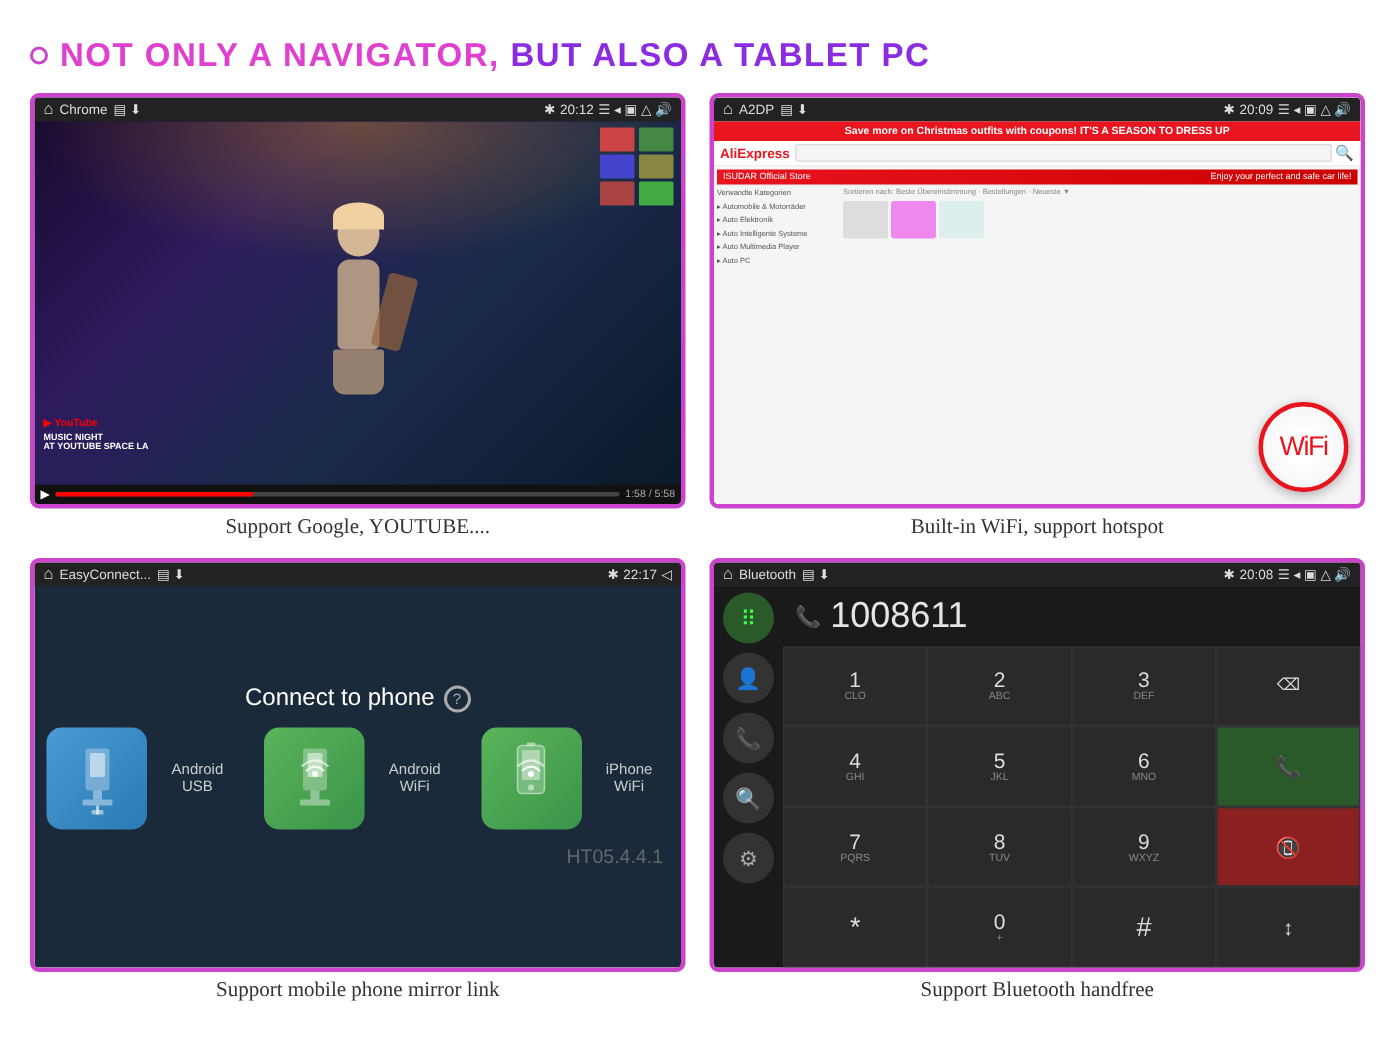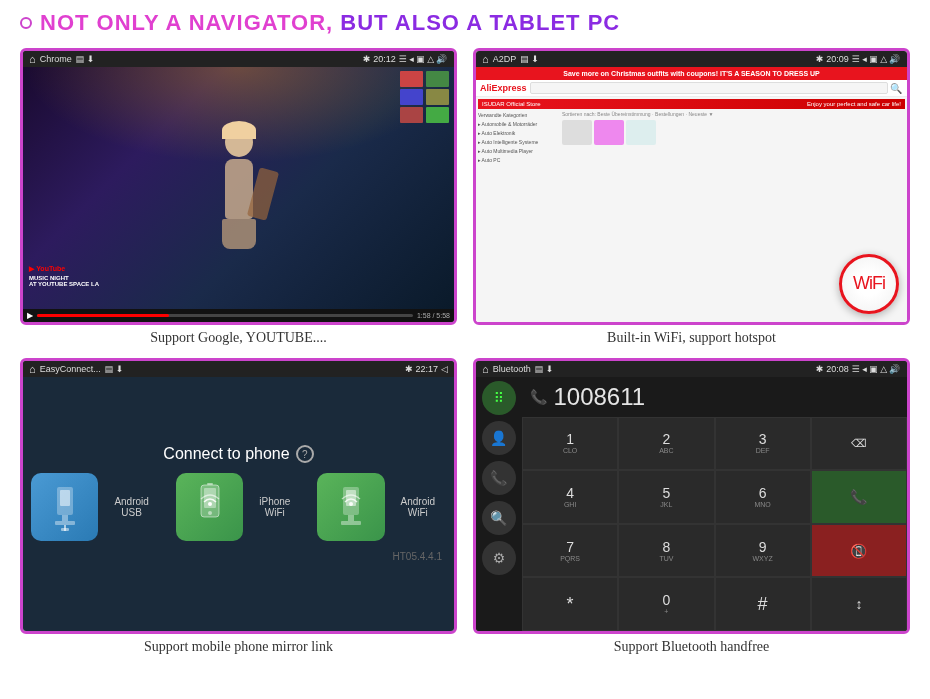--- a/index.html
+++ b/index.html
@@ -5,21 +5,21 @@
     * { box-sizing: border-box; margin: 0; padding: 0; }
     body {
       width: 930px;
       height: 699px;
       background: #fff;
       font-family: Arial, sans-serif;
       overflow: hidden;
     }
 
     .page-header {
-      padding: 10px 20px 6px 20px;
+      padding: 24px 20px 6px 20px;
       display: flex;
       align-items: center;
       gap: 8px;
     }
 
     .circle-icon {
       width: 12px;
       height: 12px;
       border-radius: 50%;
       border: 2px solid #cc44cc;
@@ -274,21 +274,21 @@
       align-items: center;
       justify-content: center;
       position: relative;
       overflow: hidden;
     }
     .ec-icon-box.android-usb { background: linear-gradient(135deg, #4a9ad4, #2a7ab4); }
     .ec-icon-box.android-wifi { background: linear-gradient(135deg, #5ab45a, #3a944a); }
     .ec-icon-box.iphone-wifi { background: linear-gradient(135deg, #5ab45a, #3a944a); }
     .ec-icon-label { font-size: 10px; color: #ccc; text-align: center; }
     .ec-version {
-      font-size: 10px;
+      font-size: 13px;
       color: #666;
       align-self: flex-end;
       padding-right: 4px;
     }
 
     
     .bluetooth-screen {
       background: #222;
       height: 100%;
       display: flex;
@@ -511,50 +511,50 @@
                   <rect x="10" y="39" width="20" height="4" rx="1" fill="rgba(255,255,255,0.4)"></rect>
 
                   <line x1="20" y1="43" x2="20" y2="49" stroke="rgba(255,255,255,0.6)" stroke-width="2"></line>
                   <rect x="16" y="46" width="8" height="3" rx="1" fill="rgba(255,255,255,0.5)"></rect>
                 </svg>
               </div>
               <span class="ec-icon-label">Android USB</span>
             </div>
 
             <div class="ec-icon-item">
+              <div class="ec-icon-box android-wifi">
+                <svg width="40" height="50" viewBox="0 0 40 50">
+                  <rect x="12" y="5" width="16" height="28" rx="2" fill="rgba(255,255,255,0.3)"></rect>
+                  <rect x="15" y="8" width="10" height="16" rx="1" fill="rgba(255,255,255,0.5)"></rect>
+                  <rect x="17" y="33" width="6" height="6" fill="rgba(255,255,255,0.4)"></rect>
+                  <rect x="10" y="39" width="20" height="4" rx="1" fill="rgba(255,255,255,0.4)"></rect>
+
+                  <path d="M14,20 Q20,14 26,20" stroke="rgba(255,255,255,0.8)" stroke-width="1.5" fill="none"></path>
+                  <path d="M11,17 Q20,9 29,17" stroke="rgba(255,255,255,0.6)" stroke-width="1.5" fill="none"></path>
+                  <circle cx="20" cy="22" r="2" fill="rgba(255,255,255,0.9)"></circle>
+                </svg>
+              </div>
+              <span class="ec-icon-label">Android WiFi</span>
+            </div>
+
+            <div class="ec-icon-item">
               <div class="ec-icon-box iphone-wifi">
                 <svg width="40" height="50" viewBox="0 0 40 50">
 
                   <rect x="11" y="3" width="18" height="32" rx="3" fill="rgba(255,255,255,0.25)" stroke="rgba(255,255,255,0.5)" stroke-width="1"></rect>
                   <rect x="14" y="6" width="12" height="20" rx="1" fill="rgba(255,255,255,0.4)"></rect>
                   <rect x="17" y="1" width="6" height="2" rx="1" fill="rgba(255,255,255,0.5)"></rect>
                   <circle cx="20" cy="31" r="2" fill="rgba(255,255,255,0.5)"></circle>
 
                   <path d="M14,20 Q20,14 26,20" stroke="rgba(255,255,255,0.9)" stroke-width="1.5" fill="none"></path>
                   <path d="M11,17 Q20,9 29,17" stroke="rgba(255,255,255,0.6)" stroke-width="1.5" fill="none"></path>
                   <circle cx="20" cy="22" r="2" fill="rgba(255,255,255,1)"></circle>
                 </svg>
               </div>
               <span class="ec-icon-label">iPhone WiFi</span>
-            </div>
-
-            <div class="ec-icon-item">
-              <div class="ec-icon-box android-wifi">
-                <svg width="40" height="50" viewBox="0 0 40 50">
-                  <rect x="12" y="5" width="16" height="28" rx="2" fill="rgba(255,255,255,0.3)"></rect>
-                  <rect x="15" y="8" width="10" height="16" rx="1" fill="rgba(255,255,255,0.5)"></rect>
-                  <rect x="17" y="33" width="6" height="6" fill="rgba(255,255,255,0.4)"></rect>
-                  <rect x="10" y="39" width="20" height="4" rx="1" fill="rgba(255,255,255,0.4)"></rect>
-
-                  <path d="M14,20 Q20,14 26,20" stroke="rgba(255,255,255,0.8)" stroke-width="1.5" fill="none"></path>
-                  <path d="M11,17 Q20,9 29,17" stroke="rgba(255,255,255,0.6)" stroke-width="1.5" fill="none"></path>
-                  <circle cx="20" cy="22" r="2" fill="rgba(255,255,255,0.9)"></circle>
-                </svg>
-              </div>
-              <span class="ec-icon-label">Android WiFi</span>
             </div>
           </div>
           <div class="ec-version">HT05.4.4.1</div>
         </div>
       </div>
     </div>
     <div class="caption">Support mobile phone mirror link</div>
   </div>
 
   <div class="cell">

